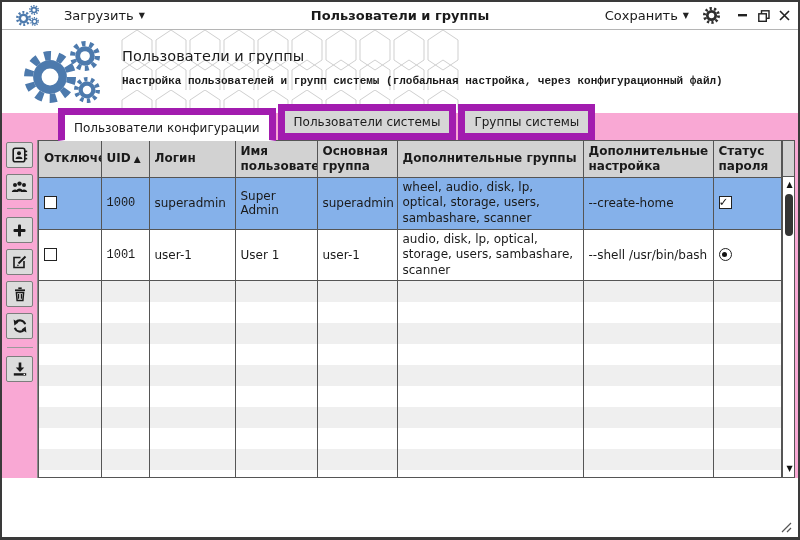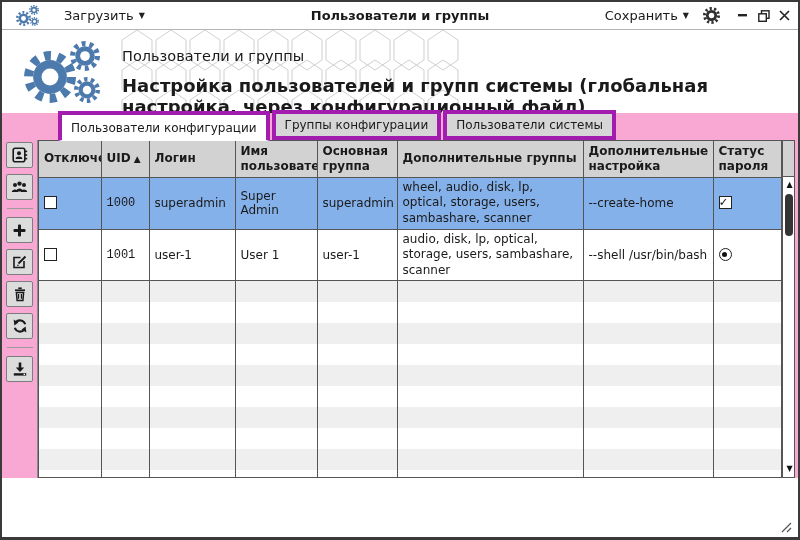--- a/index.html
+++ b/index.html
@@ -27,26 +27,26 @@
   .warnbar { height:32px; flex:0 0 32px; background:#f0efc3; display:flex; align-items:center;
              padding:0 10px 0 46px; gap:9px; border-bottom:1px solid #9a9a8a; font-size:13px; }
   .warn-save { margin-left:auto; }
 
   
   .banner { height:83px; flex:0 0 83px; position:relative; background:#fff; overflow:hidden; }
   .hexes { position:absolute; left:118px; top:0; pointer-events:none; }
   .banner-logo { position:absolute; left:22px; top:11px; color:#4d7aad; }
   .banner-text { position:absolute; left:120px; top:18px; right:10px; }
   .banner-title { font-size:14.5px; margin-bottom:11px; }
-  .banner-sub { font-size:18px; font-weight:bold; }
+  .banner-sub { font-size:11px; font-weight:bold;font-family:Liberation Mono, monospace; }
 
   
   .tabs { height:27px; flex:0 0 27px; display:flex; align-items:flex-end; padding-left:56px;
           position:relative; z-index:3; }
-  .tab { font-size:12px; background:#d6d6d6; border:4px solid #a21caf; padding:4px 9px;
+  .tab { font-size:12px; background:#d6d6d6; border:7px solid #a21caf; padding:4px 9px;
          margin-right:2px; white-space:nowrap; cursor:default; }
   .tab.active { background:#fff; padding-top:6px; padding-bottom:5px; margin-bottom:-1px;
                 border-bottom:1px solid #fff; }
 
   
   .content-row { flex:0 0 338px; height:338px; display:flex; align-items:stretch; padding-right:3px; }
   .sidebar { flex:0 0 36px; width:36px; border-right:1px solid #8a8a8a; display:flex;
              flex-direction:column; align-items:center; padding-top:2px; }
   .tool-btn { width:27px; height:26px; background:#dcdcdc; border:1px solid #7d7d7d;
               border-radius:2px; display:flex; align-items:center; justify-content:center;
@@ -158,22 +158,22 @@
       <use href="#gear" x="50" y="36" width="26" height="26"></use>
     </svg>
     <div class="banner-text">
       <div class="banner-title">Пользователи и группы</div>
       <div class="banner-sub">Настройка пользователей и групп системы (глобальная настройка, через конфигурационный файл)</div>
     </div>
   </div>
 
   <div class="tabs">
     <div class="tab active">Пользователи конфигурации</div>
-    <div class="tab">Группы конфигурации</div>
     <div class="tab">Пользователи системы</div>
+    <div class="tab">Группы системы</div>
   </div>
 
   <div class="content-row">
 
     <div class="sidebar">
       <div class="tool-btn">
         <svg width="16" height="16" viewBox="0 0 16 16">
           <rect x="1.2" y="1.2" width="11.6" height="13.6" rx="2" fill="none" stroke="#1a1a1a" stroke-width="1.6"></rect>
           <rect x="12.6" y="3.6" width="2.6" height="1.6" fill="#1a1a1a"></rect>
           <rect x="12.6" y="7.2" width="2.6" height="1.6" fill="#1a1a1a"></rect>

